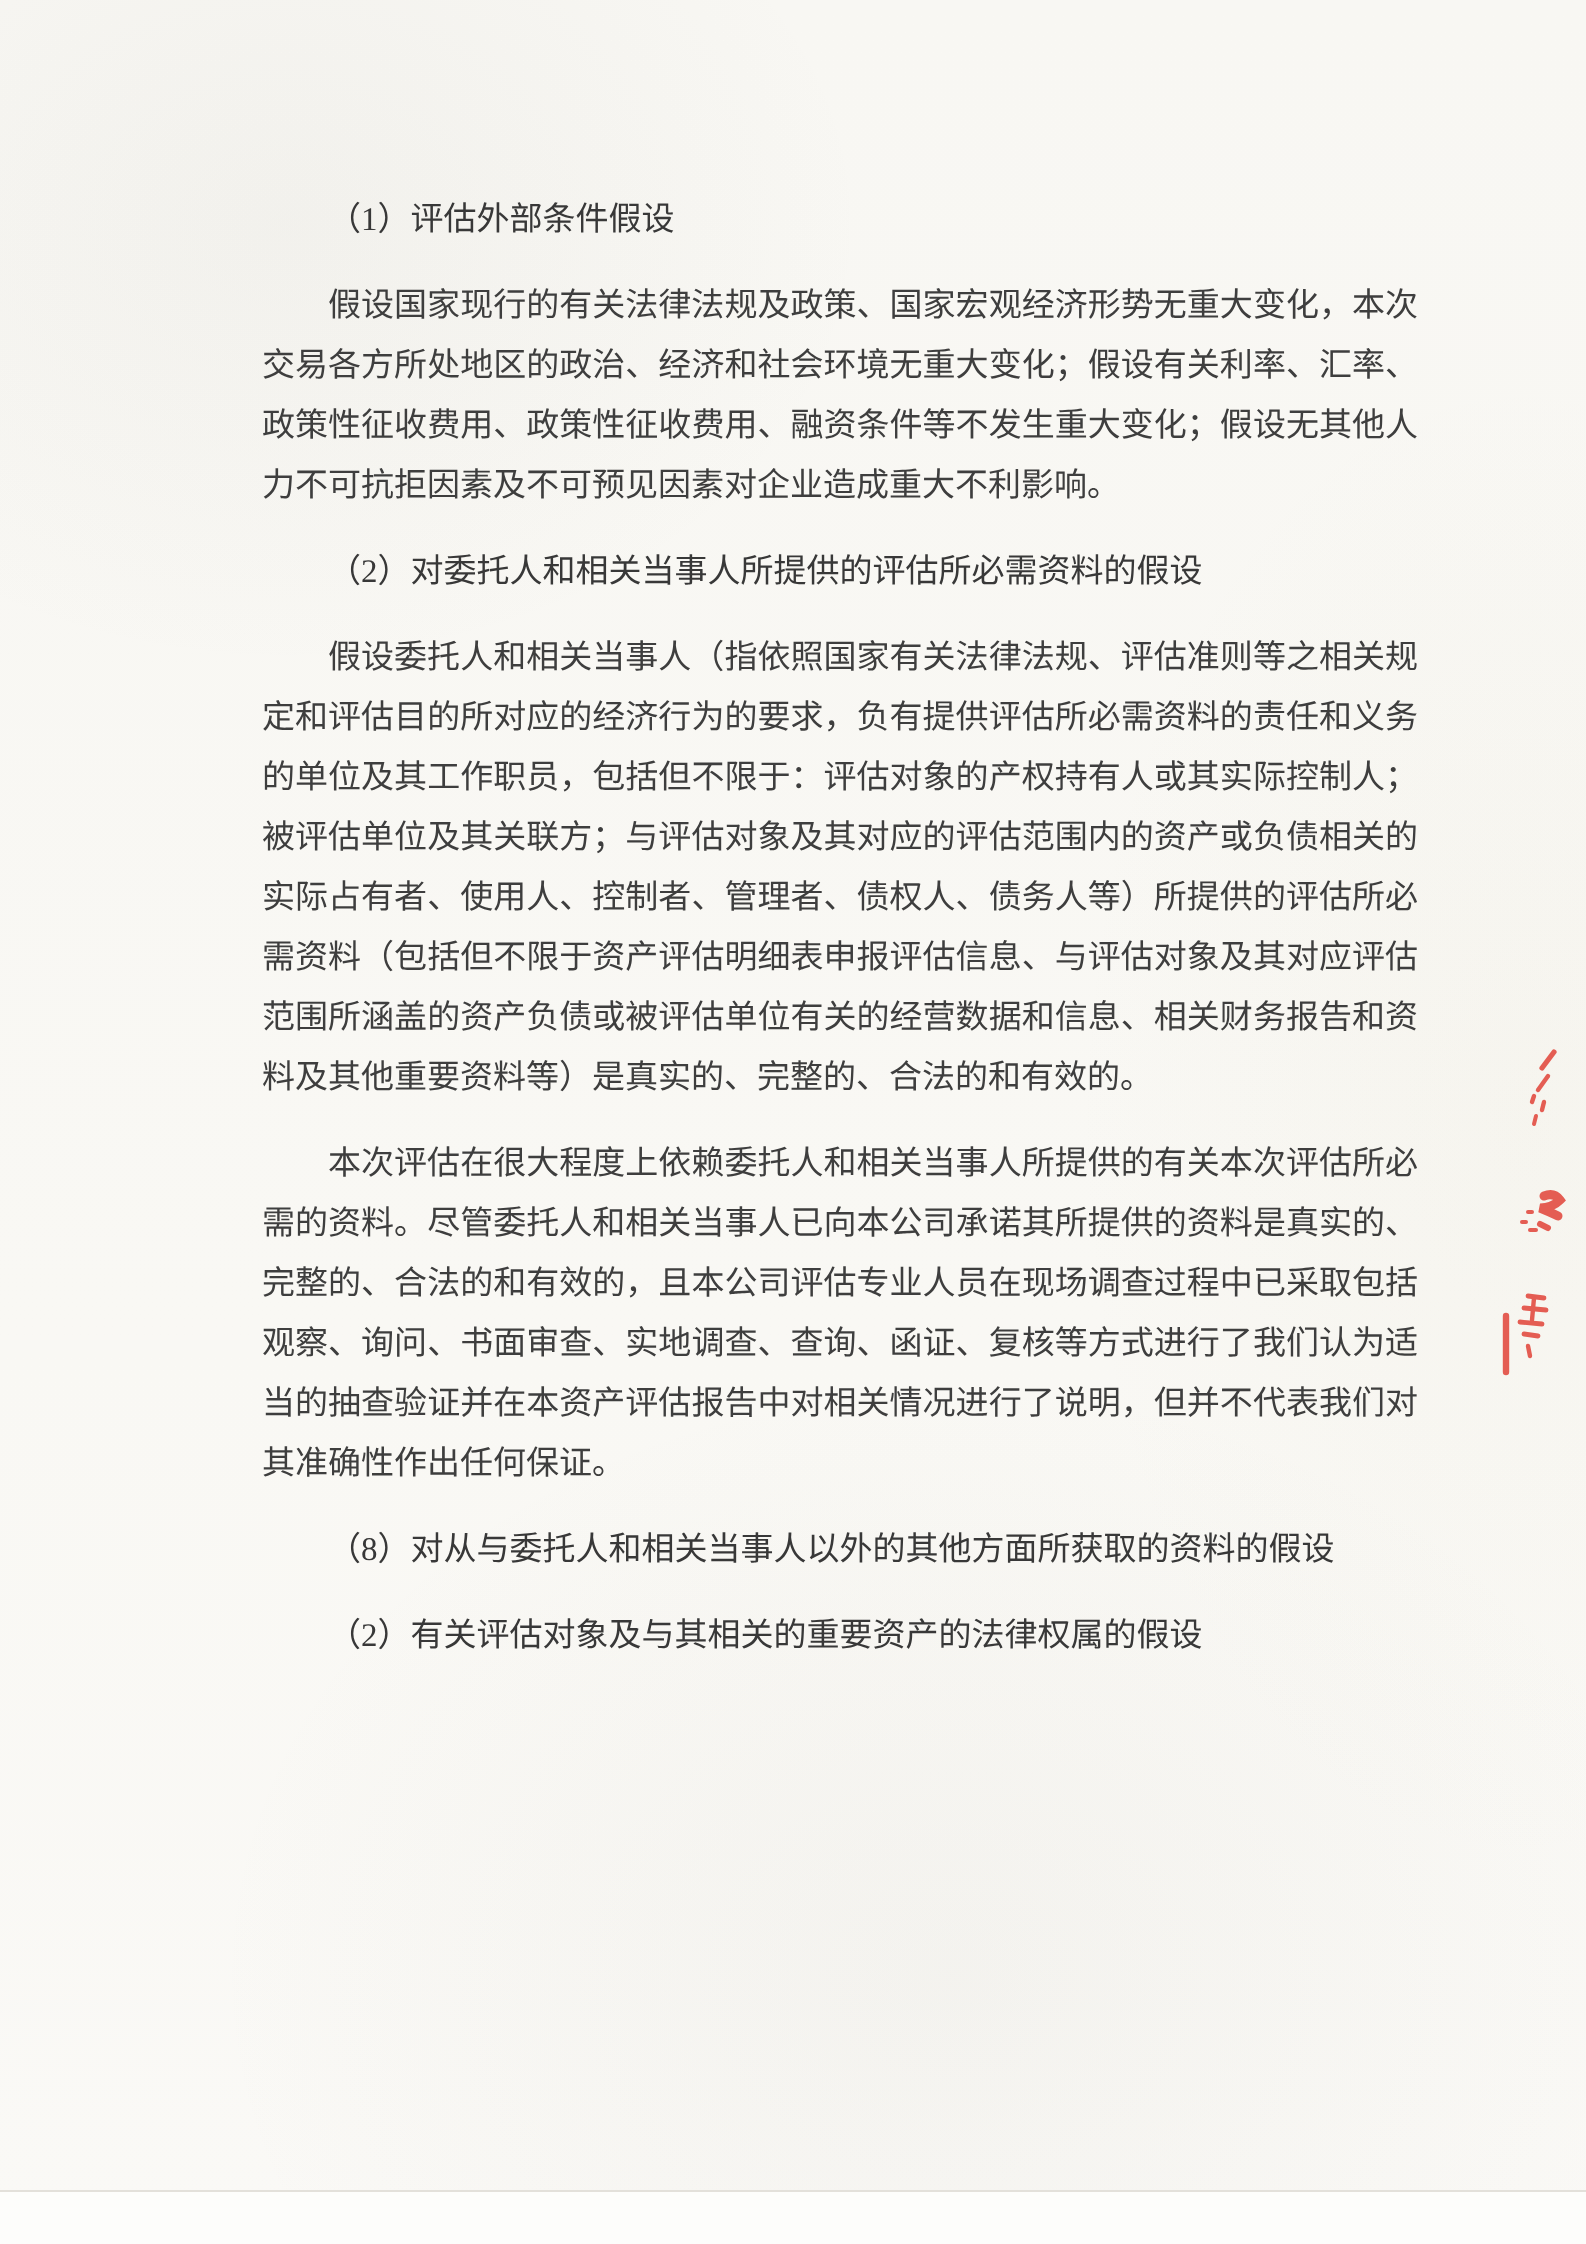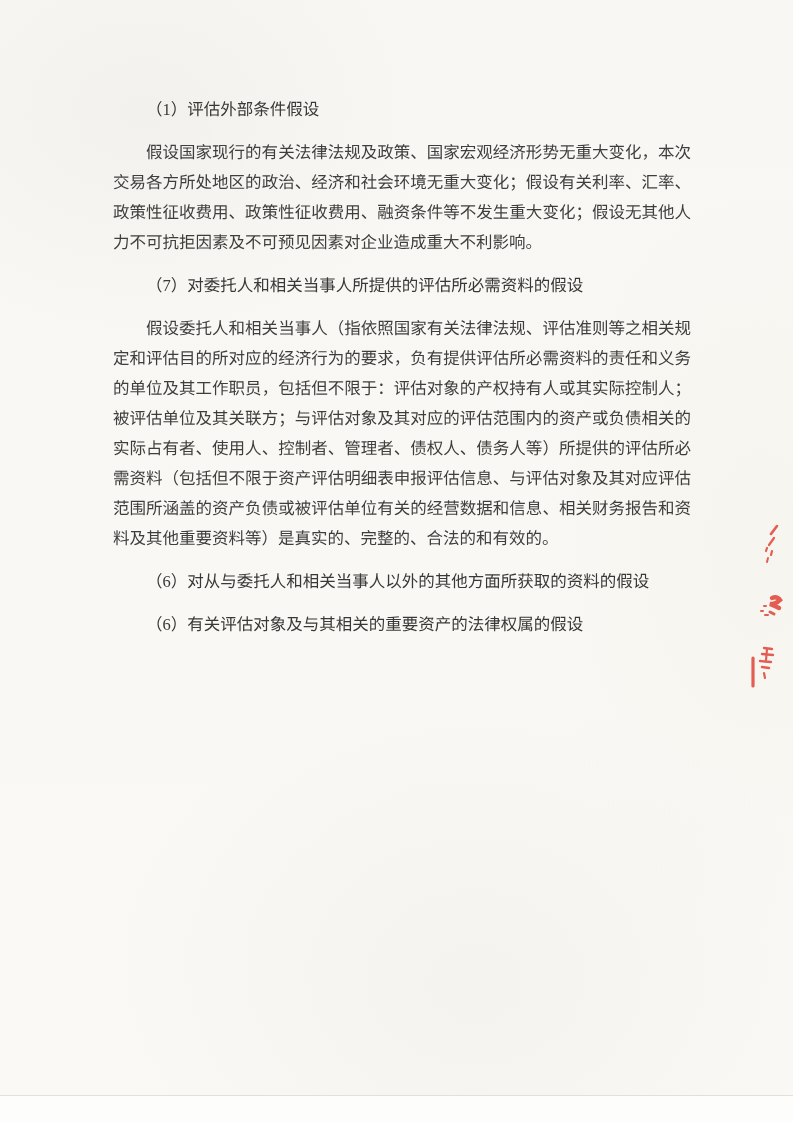--- a/index.html
+++ b/index.html
@@ -32,27 +32,28 @@
   .stamp{
     position:absolute;left:750px;top:518px;width:34px;height:175px;
     opacity:0.88;
   }
 </style>
 </head>
 <body>
 
 <div class="page">
 
-  <div class="content" id="doc-content" style="color: rgb(62, 62, 62);">
+  <div class="content" id="doc-content" style="color: rgb(62, 62, 62); margin-left: 18px;">
       <div class="block heading">（1）评估外部条件假设</div>
       <div class="block paragraph">假设国家现行的有关法律法规及政策、国家宏观经济形势无重大变化，本次交易各方所处地区的政治、经济和社会环境无重大变化；假设有关利率、汇率、政策性征收费用、政策性征收费用、融资条件等不发生重大变化；假设无其他人力不可抗拒因素及不可预见因素对企业造成重大不利影响。</div>
-      <div class="block heading">（7）对委托人和相关当事人所提供的评估所必需资料的假设</div>
+      <div class="block heading">（2）对委托人和相关当事人所提供的评估所必需资料的假设</div>
       <div class="block paragraph">假设委托人和相关当事人（指依照国家有关法律法规、评估准则等之相关规定和评估目的所对应的经济行为的要求，负有提供评估所必需资料的责任和义务的单位及其工作职员，包括但不限于：评估对象的产权持有人或其实际控制人；被评估单位及其关联方；与评估对象及其对应的评估范围内的资产或负债相关的实际占有者、使用人、控制者、管理者、债权人、债务人等）所提供的评估所必需资料（包括但不限于资产评估明细表申报评估信息、与评估对象及其对应评估范围所涵盖的资产负债或被评估单位有关的经营数据和信息、相关财务报告和资料及其他重要资料等）是真实的、完整的、合法的和有效的。</div>
-      <div class="block heading">（6）对从与委托人和相关当事人以外的其他方面所获取的资料的假设</div>
-      <div class="block heading">（6）有关评估对象及与其相关的重要资产的法律权属的假设</div>
+      <div class="block paragraph">本次评估在很大程度上依赖委托人和相关当事人所提供的有关本次评估所必需的资料。尽管委托人和相关当事人已向本公司承诺其所提供的资料是真实的、完整的、合法的和有效的，且本公司评估专业人员在现场调查过程中已采取包括观察、询问、书面审查、实地调查、查询、函证、复核等方式进行了我们认为适当的抽查验证并在本资产评估报告中对相关情况进行了说明，但并不代表我们对其准确性作出任何保证。</div>
+      <div class="block heading">（8）对从与委托人和相关当事人以外的其他方面所获取的资料的假设</div>
+      <div class="block heading">（2）有关评估对象及与其相关的重要资产的法律权属的假设</div>
     </div>
 
   <svg class="stamp" viewBox="0 0 34 175" fill="none" stroke="currentColor" stroke-width="2.6" stroke-linecap="round" style="color: rgb(226, 73, 62);">
 
     <path d="M27 8 L21 16"></path>
     <path d="M24 20 L19 27" stroke-width="2.2"></path>
     <path d="M17 30 L16 33" stroke-width="2.2"></path>
     <path d="M22 33 L21 37" stroke-width="2.2"></path>
     <path d="M18 40 L17 44" stroke-width="2"></path>
 

